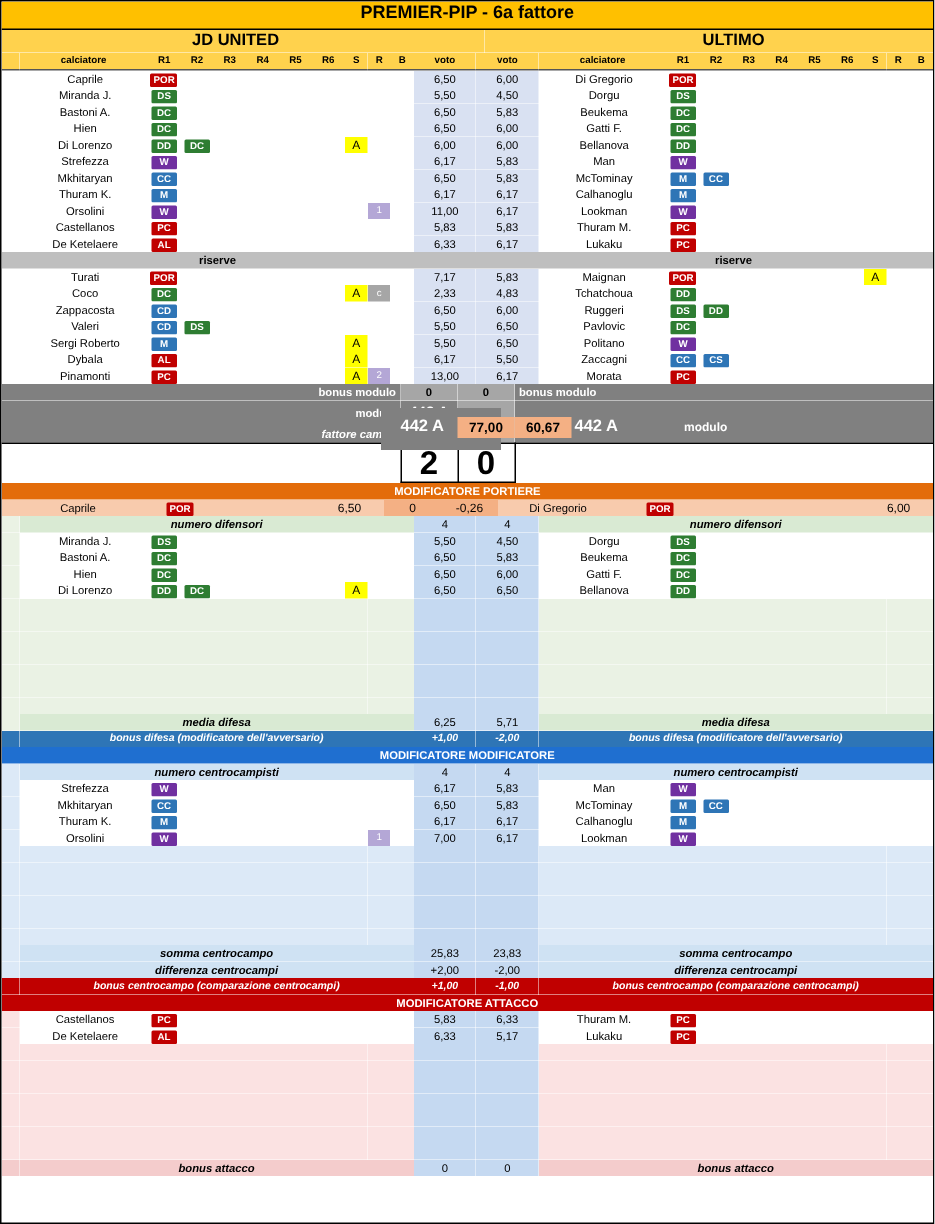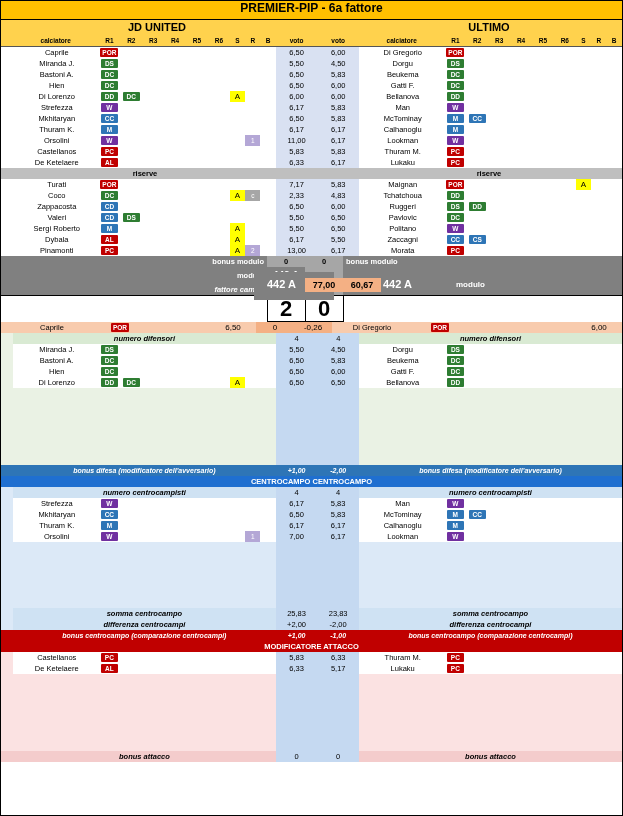--- a/index.html
+++ b/index.html
@@ -715,20 +715,23 @@
         <col style="width:46px">
         <col style="width:38px">
         <col style="width:38px">
         <col style="width:78px">
         <col style="width:60px">
         <col style="width:60px">
         <col style="width:46px">
         <col style="width:46px">
     </colgroup>
     <tbody>
+        <tr>
+      <td class="orange" colspan="12">MODIFICATORE PORTIERE</td>
+    </tr>
     <tr style="background:#F8CBAD">
       <td></td>
       <td class="name">Caprile</td>
       <td class="cellrole"><span class="rolebox" style="background:#C00000">POR</span></td>
       <td></td>
       <td class="ctr">6,50</td>
       <td class="ctr" style="background:#F4B084">0</td>
       <td class="ctr" style="background:#F4B084">-0,26</td>
       <td class="name">Di Gregorio</td>
       <td class="cellrole"><span class="rolebox" style="background:#C00000">POR</span></td>
@@ -1045,20 +1048,27 @@
           <td class="emptyg"></td>
           <td class="emptyg"></td>
           <td class="emptyg"></td>
           <td class="emptyg"></td>
           <td class="emptyg"></td>
           <td class="emptyg"></td>
           <td class="emptyg"></td>
         </tr>
       </tbody>
     <tbody>
+        <tr>
+      <td class="emptyg"></td>
+      <td class="lblgreen" colspan="10">media difesa</td>
+      <td class="valnum">6,25</td>
+      <td class="valnum">5,71</td>
+      <td class="lblgreen" colspan="10">media difesa</td>
+    </tr>
     <tr>
       <td class="bonusblue"></td>
       <td class="bonusblue" colspan="10">bonus difesa (modificatore dell'avversario)</td>
       <td class="bonusblue">+1,00</td>
       <td class="bonusblue">-2,00</td>
       <td class="bonusblue" colspan="10">bonus difesa (modificatore dell'avversario)</td>
     </tr>
   </tbody>
     </table>
 
@@ -1083,21 +1093,21 @@
         <col style="width:20px">
         <col style="width:20px">
         <col style="width:20px">
         <col style="width:20px">
         <col style="width:14px">
         <col style="width:14px">
         <col style="width:14px">
     </colgroup>
     <tbody>
         <tr>
-          <td class="blue" colspan="23">CENTROCAMPO CENTROCAMPO</td>
+          <td class="blue" colspan="23">MODIFICATORE MODIFICATORE</td>
         </tr>
     <tr>
       <td class="emptyb"></td>
       <td class="lblblue" colspan="10">numero centrocampisti</td>
       <td class="valnum">4</td>
       <td class="valnum">4</td>
       <td class="lblblue" colspan="10">numero centrocampisti</td>
     </tr>
     </tbody>
       <tbody id="midfield-body">

